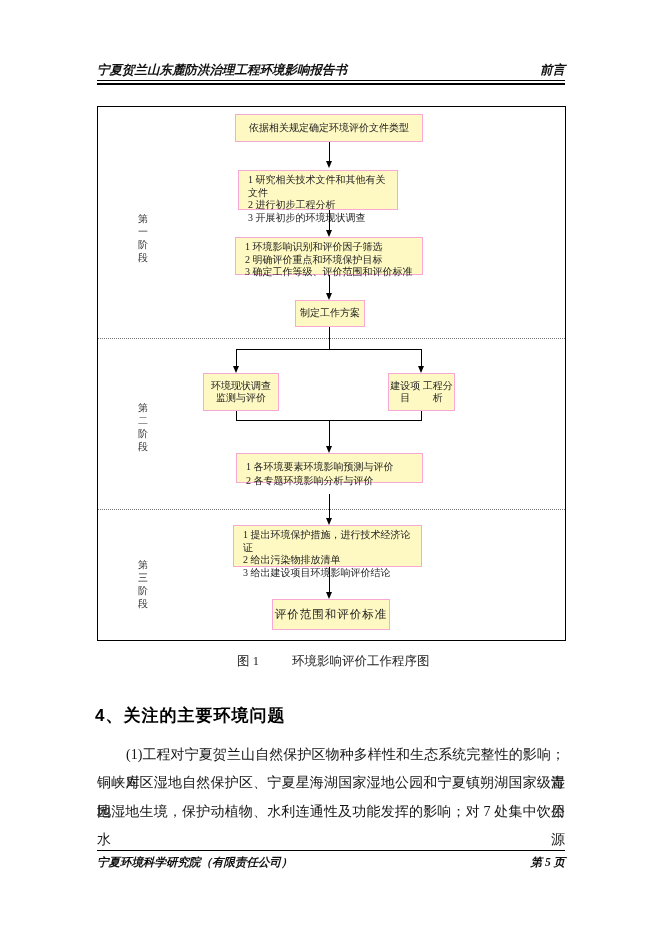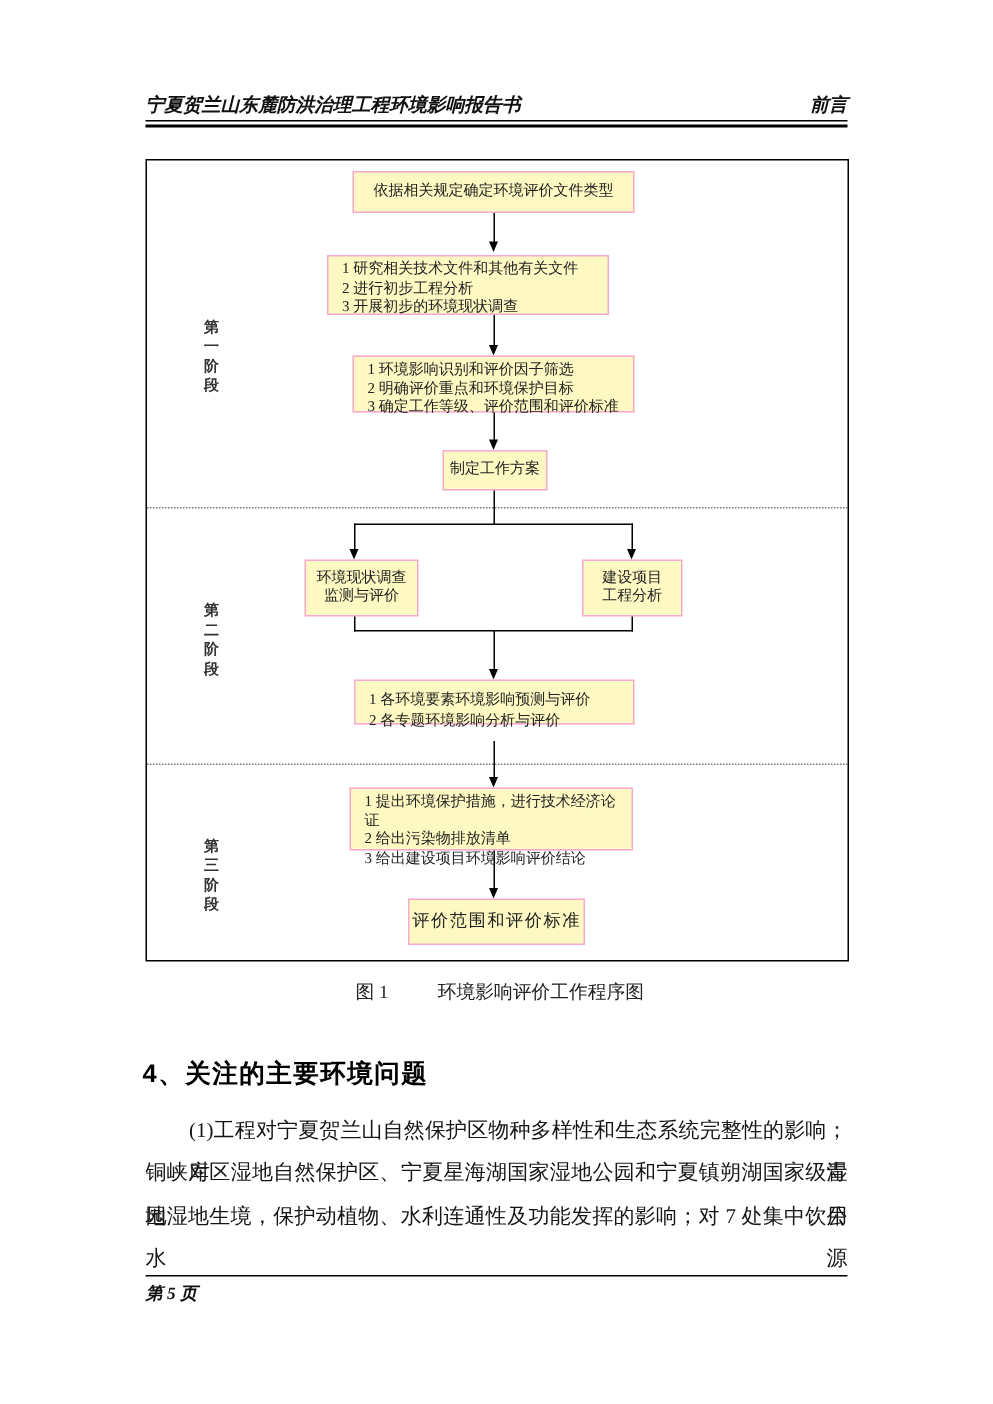--- a/index.html
+++ b/index.html
@@ -21,21 +21,21 @@
         font-size:10px;line-height:12.5px;color:#222;}
   .fbox.center{display:flex;align-items:center;justify-content:center;text-align:center;}
   .fbox.multi{padding:3px 2px 0 9px;}
   .fbox.big{font-size:11.5px;letter-spacing:1px;}
   .vline{position:absolute;width:1px;background:#000;}
   .hline{position:absolute;height:1px;background:#000;}
   .ah{position:absolute;width:0;height:0;border-left:3.5px solid transparent;
       border-right:3.5px solid transparent;border-top:7px solid #000;}
   .dotline{position:absolute;left:0;width:100%;border-top:1px dotted #777;}
   .stage{position:absolute;width:12px;font-size:10px;line-height:13px;color:#333;
-         word-break:break-all;text-align:left;font-weight:bold;}
+         word-break:break-all;text-align:right;}
   
   .caption{position:absolute;left:237px;top:653px;font-size:12.5px;color:#222;}
   .caption .gap{display:inline-block;width:33px;}
   .h4{position:absolute;left:95px;top:704px;font-size:17px;font-weight:bold;color:#000;
       font-family:"Liberation Sans","DejaVu Sans",sans-serif;letter-spacing:1px;text-align:right;}
   .para{position:absolute;left:97px;top:741px;width:468px;font-size:14px;color:#151515;}
   .para .pline{height:28.3px;line-height:28.3px;text-align:justify;text-align-last:justify;}
   .para .pline.indent{padding-left:29px;}
 </style>
 </head>
@@ -53,40 +53,40 @@
     <div class="dotline" style="top:231px"></div>
     <div class="dotline" style="top:402px"></div>
   </div>
 
   <div class="stage" style="left:136px;top:212px">第一阶段</div>
   <div class="stage" style="left:136px;top:401px">第二阶段</div>
   <div class="stage" style="left:136px;top:558px">第三阶段</div>
 
   <div class="fbox center" style="left:235px;top:114px;width:188px;height:28px">依据相关规定确定环境评价文件类型</div>
 
-  <div class="fbox multi" style="left:218px;top:170px;width:188px;height:40px">
+  <div class="fbox multi" style="left:238px;top:170px;width:160px;height:40px">
     <div>1 研究相关技术文件和其他有关文件</div>
     <div>2 进行初步工程分析</div>
     <div>3 开展初步的环境现状调查</div>
   </div>
 
   <div class="fbox multi" style="left:235px;top:237px;width:188px;height:38px">
     <div>1 环境影响识别和评价因子筛选</div>
     <div>2 明确评价重点和环境保护目标</div>
     <div>3 确定工作等级、评价范围和评价标准</div>
   </div>
 
   <div class="fbox center" style="left:295px;top:300px;width:70px;height:27px">制定工作方案</div>
 
   <div class="fbox center" style="left:203px;top:373px;width:76px;height:38px;flex-direction:column">
     <div>环境现状调查</div>
     <div>监测与评价</div>
   </div>
 
-  <div class="fbox center" style="left:388px;top:373px;width:67px;height:38px;flex-direction:column">
+  <div class="fbox center" style="left:388px;top:373px;width:67px;height:38px;">
     <div>建设项目</div>
     <div>工程分析</div>
   </div>
 
   <div class="fbox multi" style="left:236px;top:453px;width:187px;height:30px;padding-top:6px;">
     <div style="line-height:14px">1 各环境要素环境影响预测与评价</div>
     <div style="line-height:14px">2 各专题环境影响分析与评价</div>
   </div>
 
   <div class="fbox multi" style="left:233px;top:525px;width:189px;height:42px">
@@ -132,16 +132,17 @@
   <div class="h4">4、关注的主要环境问题</div>
 
   <div class="para">
     <div class="pline indent">(1)工程对宁夏贺兰山自然保护区物种多样性和生态系统完整性的影响；对青</div>
     <div class="pline">铜峡库区湿地自然保护区、宁夏星海湖国家湿地公园和宁夏镇朔湖国家级湿地公</div>
     <div class="pline">园湿地生境，保护动植物、水利连通性及功能发挥的影响；对 7 处集中饮用水源</div>
   </div>
 
   <div class="ftr-rule"></div>
   <div class="ftr">
+    <span>宁夏环境科学研究院（有限责任公司）</span>
     <span>第 5 页</span>
   </div>
 
 </div>
 
 </body></html>

